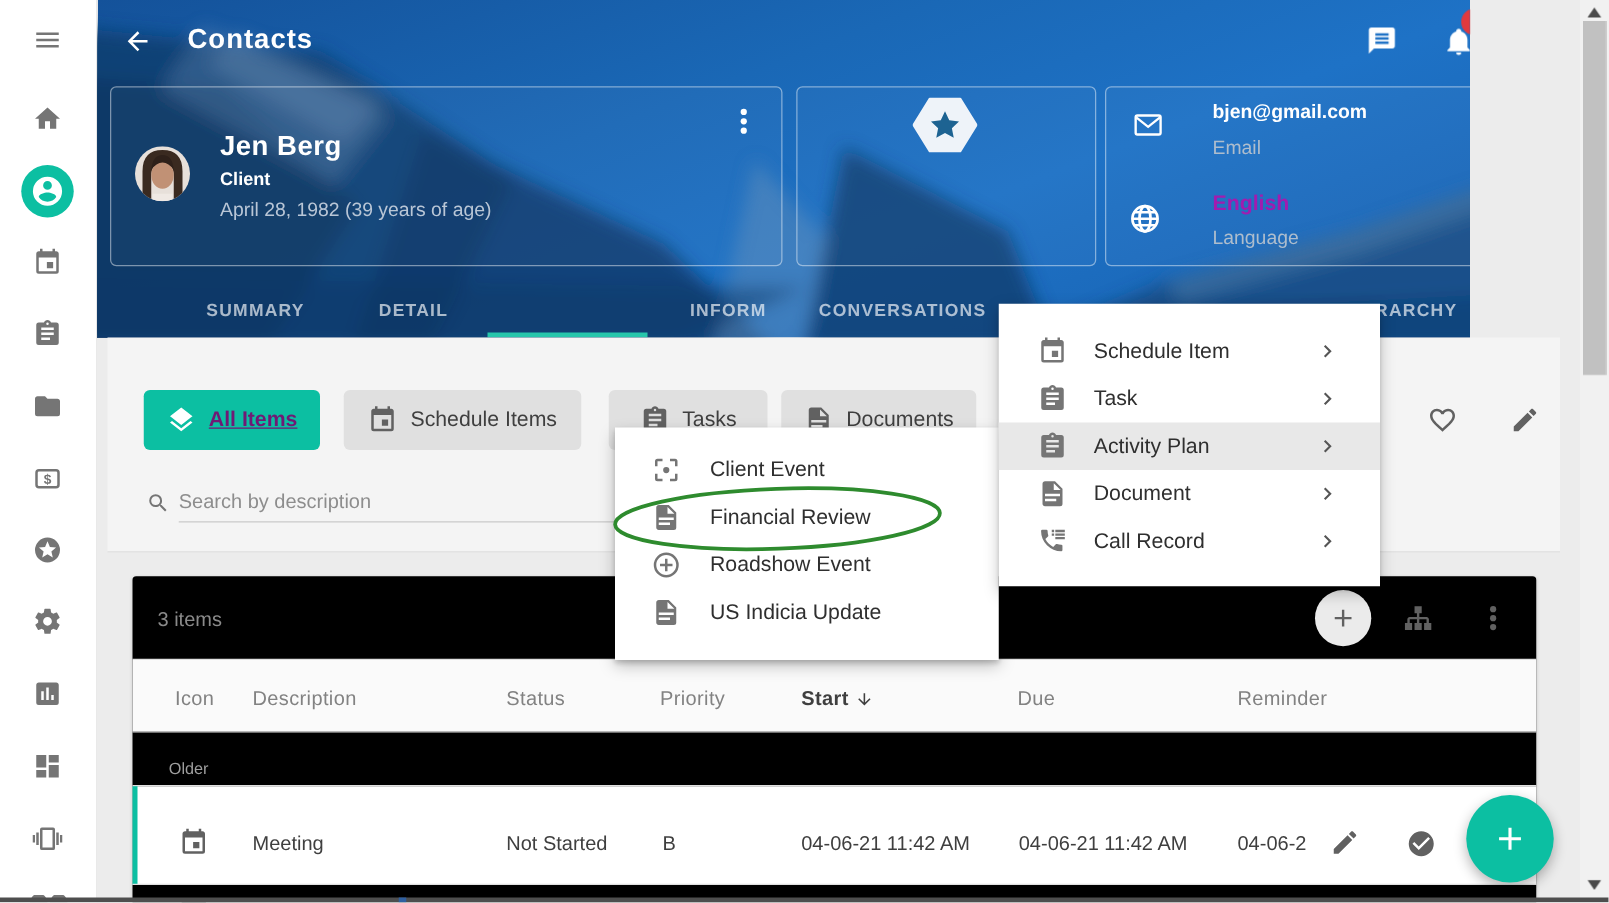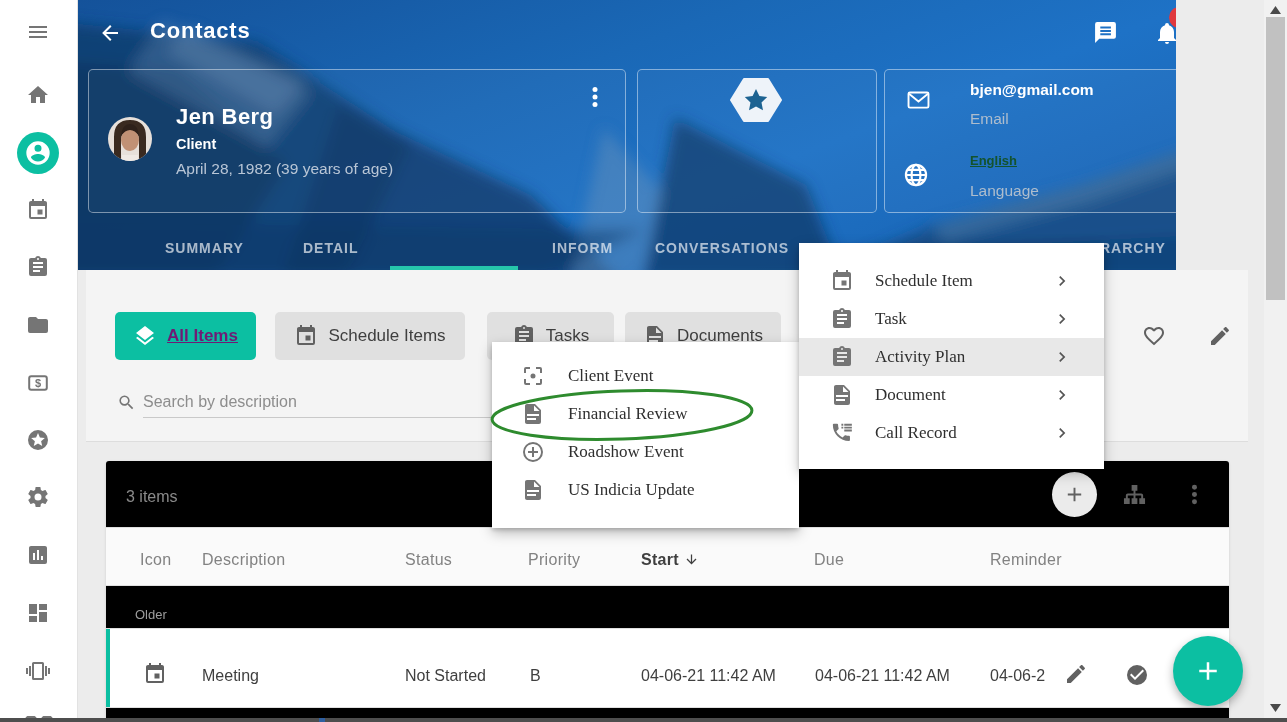--- a/index.html
+++ b/index.html
@@ -23,21 +23,21 @@
   .tab { position:absolute; top:240px; font-size:14px; font-weight:bold; letter-spacing:1px; color:rgba(255,255,255,0.65); }
   .tab.active { color:#fff; }
 
   
   .btn { position:absolute; top:312px; height:48px; border-radius:5px; display:flex; align-items:center; justify-content:center; font-size:17px; }
   .btn.gray { background:#e0e0e0; color:#3f3f3f; }
   .btn .bicon { margin-right:10px; }
   #tablecard { left:106px; top:461px; width:1123px; height:261px; background:#000000; border-radius:3px 3px 0 0; box-shadow:0 1px 3px rgba(0,0,0,0.12); }
 
   .menu { position:absolute; background:#fff; box-shadow:0 5px 12px rgba(0,0,0,0.25), 0 2px 4px rgba(0,0,0,0.18); z-index:40; }
-  .mitem { position:relative; height:38px; display:flex; align-items:center; font-size:17px; color:#2f2f2f;font-family:Liberation Serif, serif; }
+  .mitem { position:relative; height:38px; display:flex; align-items:center; font-size:17px; color:#2f2f2f; }
   .mitem .micon { position:absolute; color:#757575; }
 
   .hdrcell { position:absolute; font-size:16px; letter-spacing:0.3px; color:#828282; top:0; }
   .rowcell { position:absolute; font-size:16px; color:#3f3f3f; }
 </style>
 </head>
 <body>
 <div id="app">
 
   <div id="header" class="abs">
@@ -129,21 +129,21 @@
         <rect x="1.5" y="1.5" width="21" height="16" rx="1.5"></rect>
         <path d="M2,3 L12,11 L22,3"></path>
       </svg>
     <div class="abs" style="left:892px;top:81px;color:#fff;font-size:15.5px;font-weight:bold;">bjen@gmail.com</div>
     <div class="abs" style="left:892px;top:110px;color:#aebdcd;font-size:15.5px;">Email</div>
     <svg class="abs" style="left:825px;top:162px" width="26" height="26" viewBox="0 0 24 24" fill="none" stroke="#fff" stroke-width="2">
         <circle cx="12" cy="12" r="9.3"></circle>
         <ellipse cx="12" cy="12" rx="4.1" ry="9.3"></ellipse>
         <path d="M2.7,12 H21.3 M3.8,7.2 H20.2 M3.8,16.8 H20.2"></path>
       </svg>
-    <div class="abs" style="left:892px;top:153px;color:#14532d;font-size:13px;font-weight:bold;text-decoration:underline;">English</div>
+    <div class="abs" style="left:892px;top:153px;color:#a21caf;font-size:17px;font-weight:bold;">English</div>
     <div class="abs" style="left:892px;top:182px;color:#aebdcd;font-size:15.5px;">Language</div>
 
     <div class="tab" style="left:87px;">SUMMARY</div>
     <div class="tab" style="left:225px;">DETAIL</div>
     <div class="tab active" style="left:335px;margin-top:37px;">ACTIVITIES</div>
     <div class="tab" style="left:474px;">INFORM</div>
     <div class="tab" style="left:577px;">CONVERSATIONS</div>
     <div class="tab" style="left:1022px;">RARCHY</div>
     <svg class="abs" style="left:1133px;top:238px" width="24" height="24" viewBox="0 0 24 24" fill="#fff">
         <path d="M8.59,16.58L13.17,12L8.59,7.41L10,6L16,12L10,18L8.59,16.58Z"></path>

